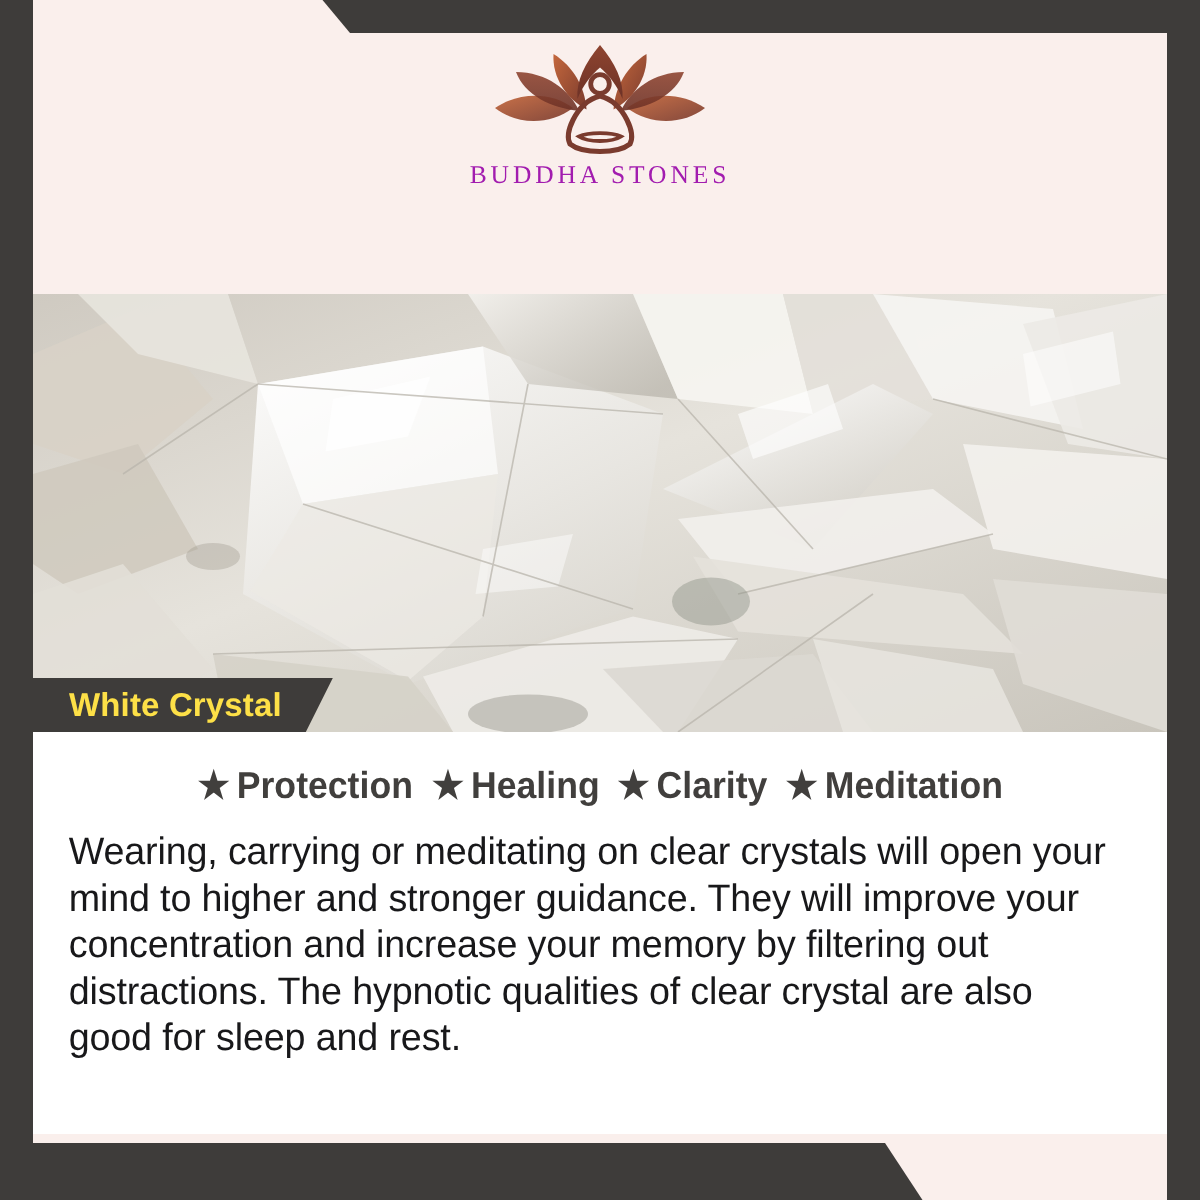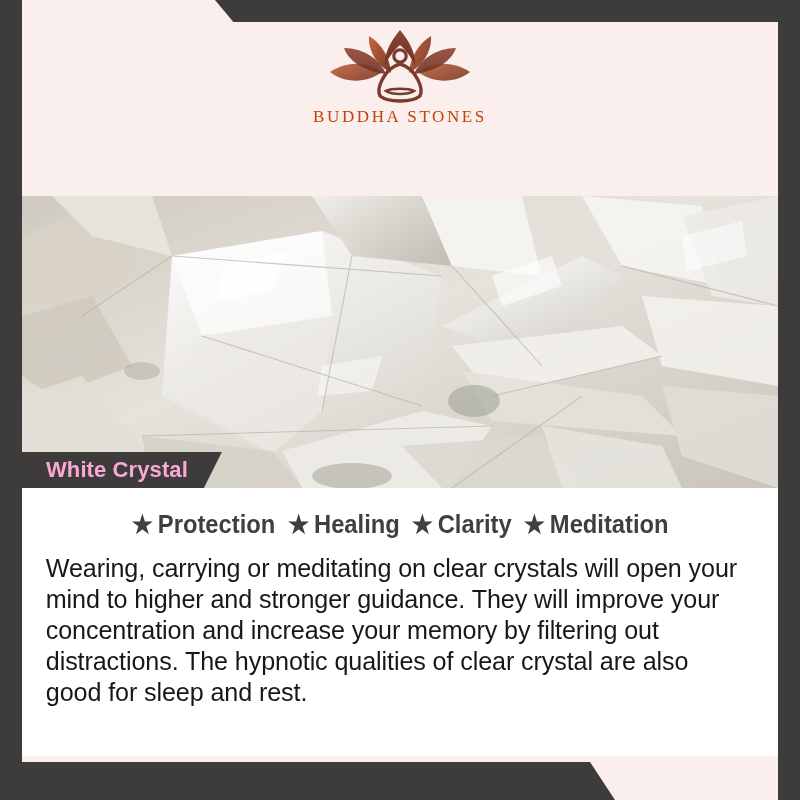--- a/index.html
+++ b/index.html
@@ -68,21 +68,21 @@
     justify-content:flex-start;
     padding-top:6px;
   }
 
   .logo-mark { width:160px; height:78px; display:block; }
 
   .brand-name {
     font-family:"Liberation Serif", serif;
     font-size:17px;
     letter-spacing:2.6px;
-    color:#c2410c;
+    color:#a21caf;
     margin-top:1px;
     white-space:nowrap;
   }
 
   
   .title-banner {
     position:absolute;
     top:141px; left:164px;
     width:474px; height:54px;
     background:#fdf7f5;
@@ -116,21 +116,21 @@
     position:absolute;
     left:0; bottom:0;
     height:36px;
     padding:0 34px 0 24px;
     background:#3e3c3a;
     display:flex; align-items:center;
     z-index:9;
     clip-path:polygon(0 0, 100% 0, calc(100% - 18px) 100%, 0 100%);
   }
   .stone-label-text {
-    color:#f9a8d4;
+    color:#fde047;
     font-size:22px;
     font-weight:bold;
     letter-spacing:0.1px;
     white-space:nowrap;
   }
 
   
   .body-panel {
     position:absolute;
     top:488px; left:22px;

